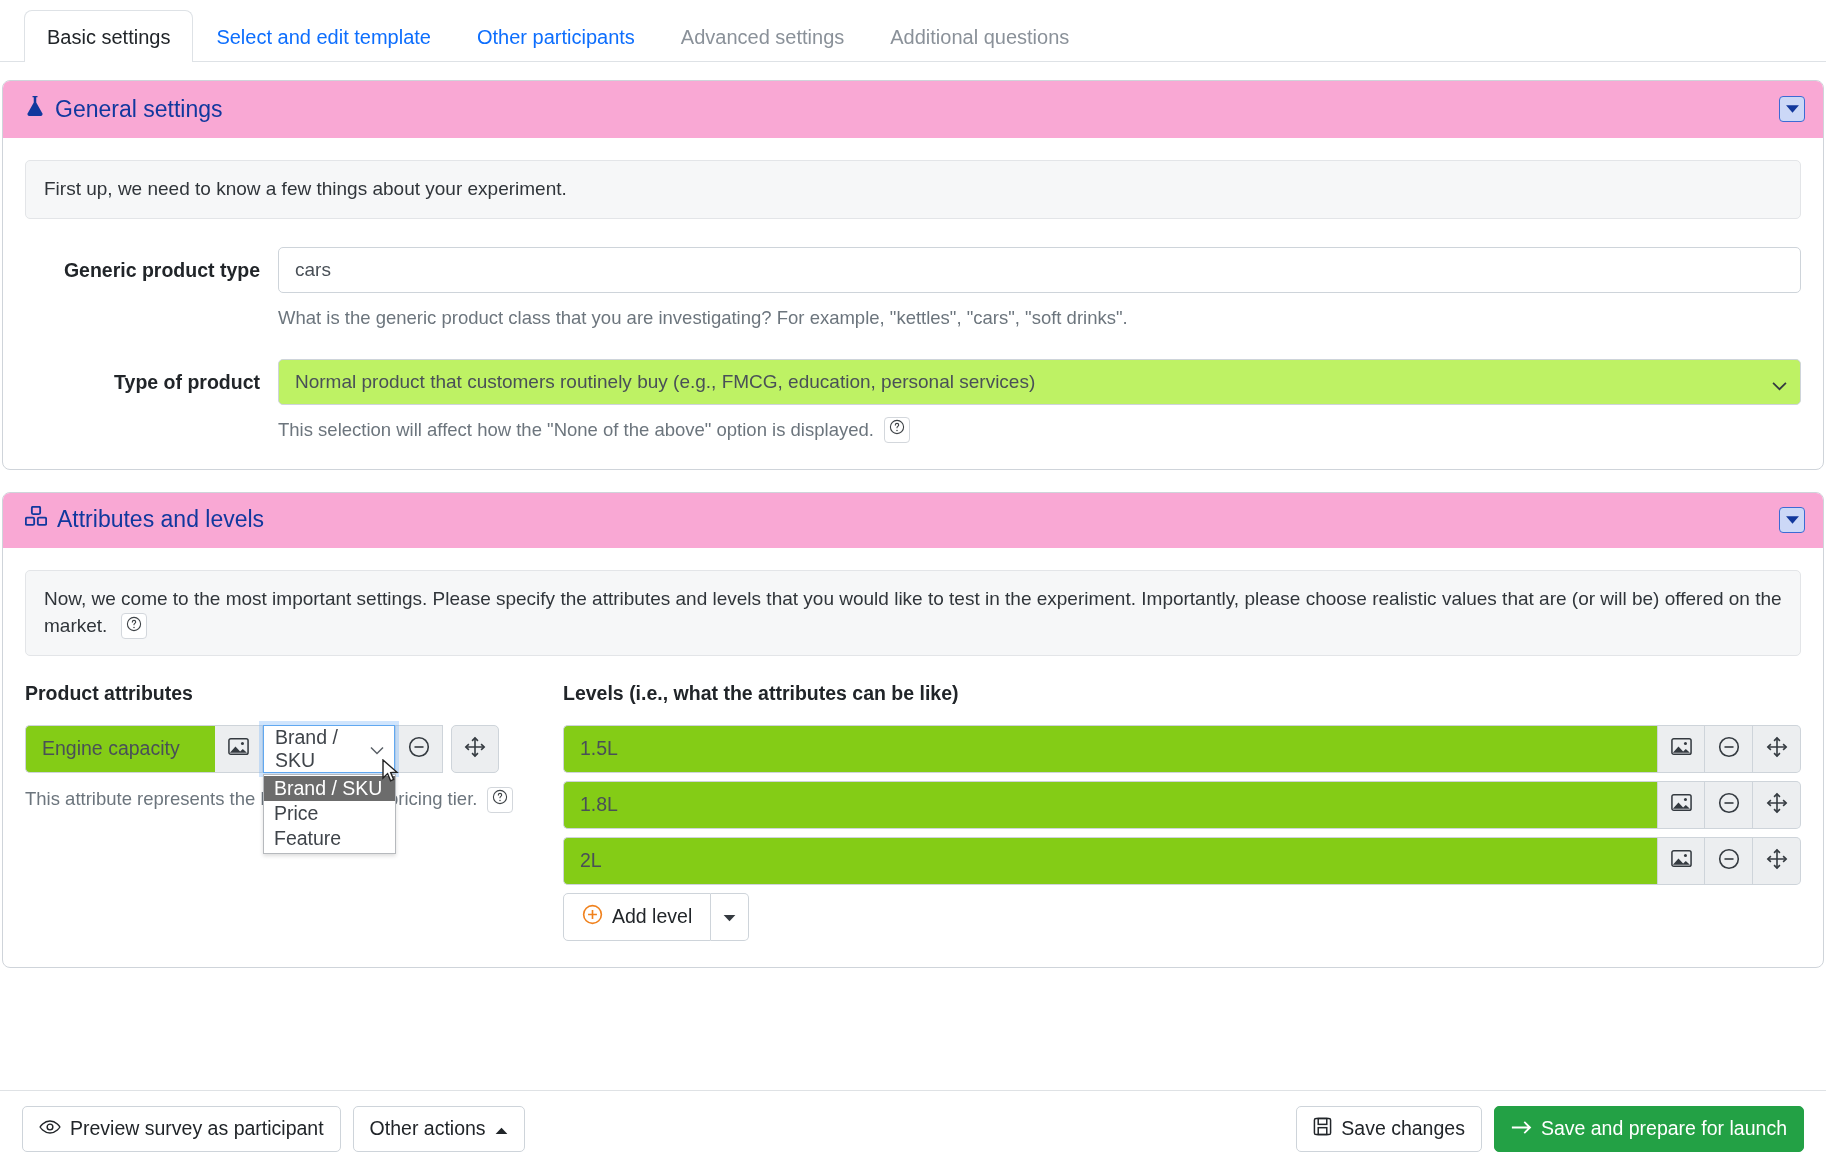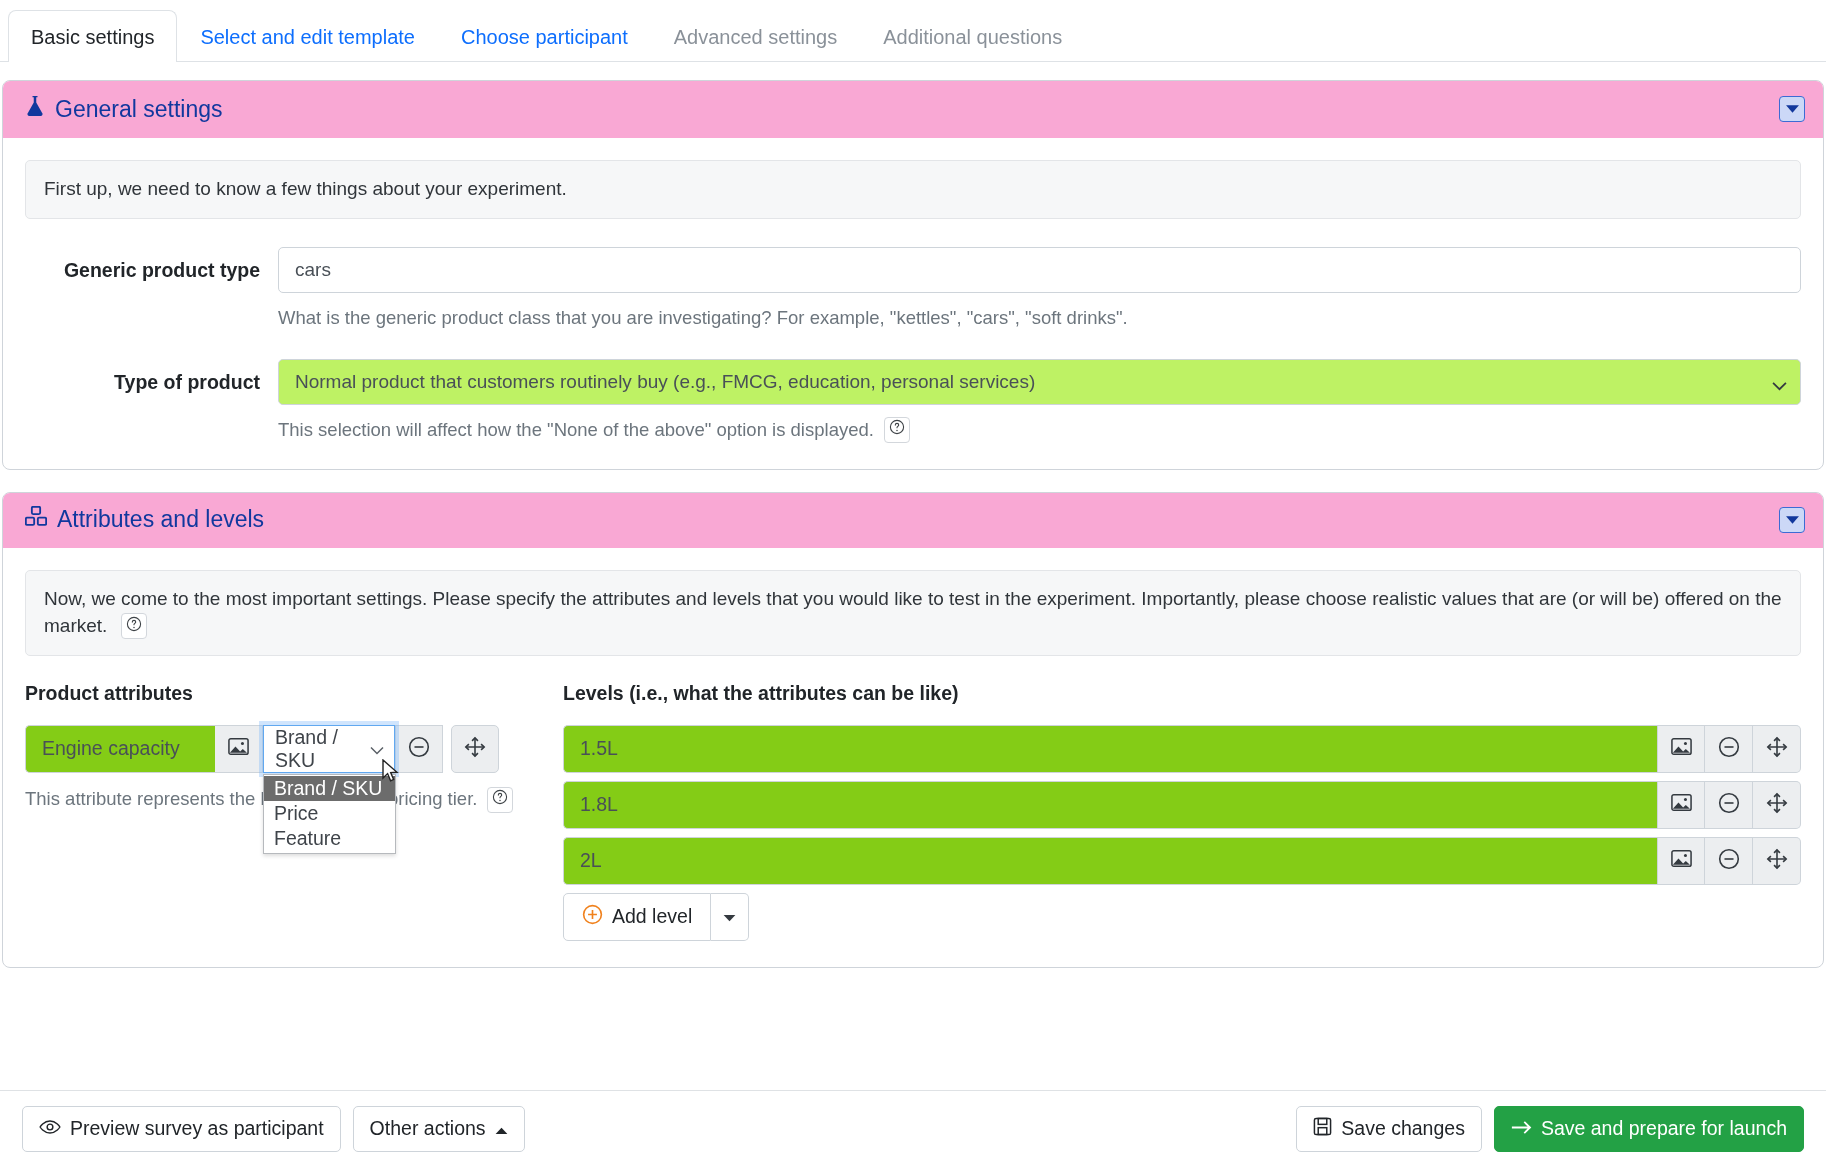--- a/index.html
+++ b/index.html
@@ -11,21 +11,21 @@
     color: #212529;
     overflow: hidden;
   }
 
   
   .tabs {
     display: flex;
     align-items: flex-end;
     height: 62px;
     border-bottom: 1px solid #dee2e6;
-    padding-left: 8px;
+    padding-left: 24px;
   }
   .tab {
     font-size: 20px;
     padding: 16px 22px 14px 22px;
     color: #0d6efd;
     cursor: pointer;
     border: 1px solid transparent;
     border-bottom: none;
     line-height: 1;
     position: relative;
@@ -316,21 +316,21 @@
 <body>
 
 <div class="tabs">
   <div class="tab active">
     <span>Basic settings</span>
   </div>
   <div class="tab">
     <span>Select and edit template</span>
   </div>
   <div class="tab">
-    <span>Choose participant</span>
+    <span>Other participants</span>
   </div>
   <div class="tab disabled">
     <span>Advanced settings</span>
   </div>
   <div class="tab disabled">
     <span>Additional questions</span>
   </div>
 </div>
 
 <div class="body-pad" style="padding:0 0 90px 0;">

